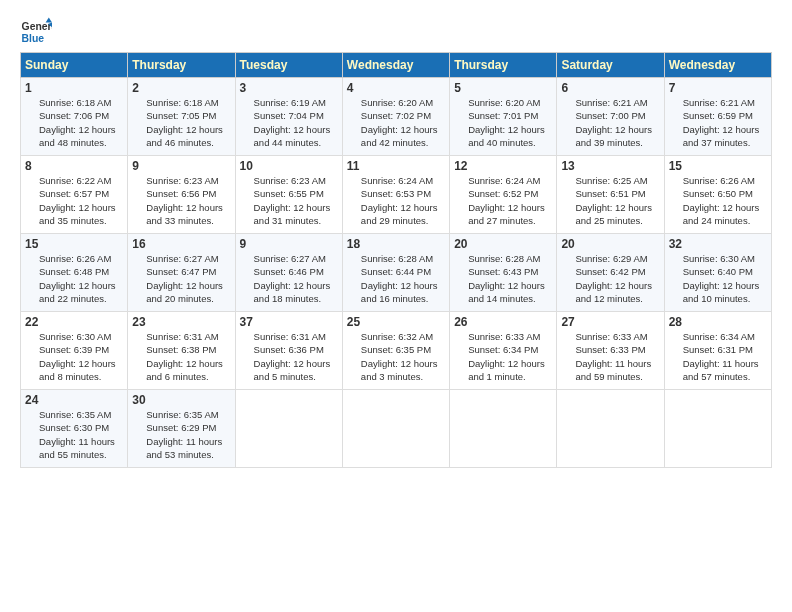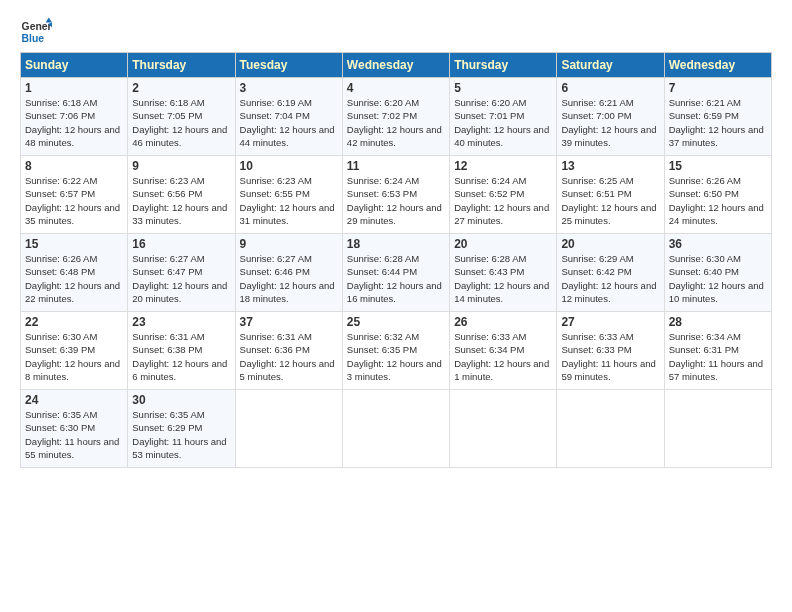--- a/index.html
+++ b/index.html
@@ -70,20 +70,21 @@
       background-color: #fff;
     }
     .day-number {
       font-size: 12px;
       font-weight: bold;
       display: block;
       margin-bottom: 1px;
     }
     .day-info {
       line-height: 1.4;
+      margin-left: 14px;
     }
     td.empty {
       background: #fff !important;
     }
   </style>
 </head>
 <body>
 
 <div class="container">
   <div class="header-row">
@@ -193,21 +194,21 @@
           </td>
           <td>
             <span class="day-number">20</span>
             <div class="day-info">Sunrise: 6:28 AM<br>Sunset: 6:43 PM<br>Daylight: 12 hours and 14 minutes.</div>
           </td>
           <td>
             <span class="day-number">20</span>
             <div class="day-info">Sunrise: 6:29 AM<br>Sunset: 6:42 PM<br>Daylight: 12 hours and 12 minutes.</div>
           </td>
           <td>
-            <span class="day-number">36</span>
+            <span class="day-number">32</span>
             <div class="day-info">Sunrise: 6:30 AM<br>Sunset: 6:40 PM<br>Daylight: 12 hours and 10 minutes.</div>
           </td>
         </tr>
         <tr>
           <td>
             <span class="day-number">22</span>
             <div class="day-info">Sunrise: 6:30 AM<br>Sunset: 6:39 PM<br>Daylight: 12 hours and 8 minutes.</div>
           </td>
           <td>
             <span class="day-number">23</span>

